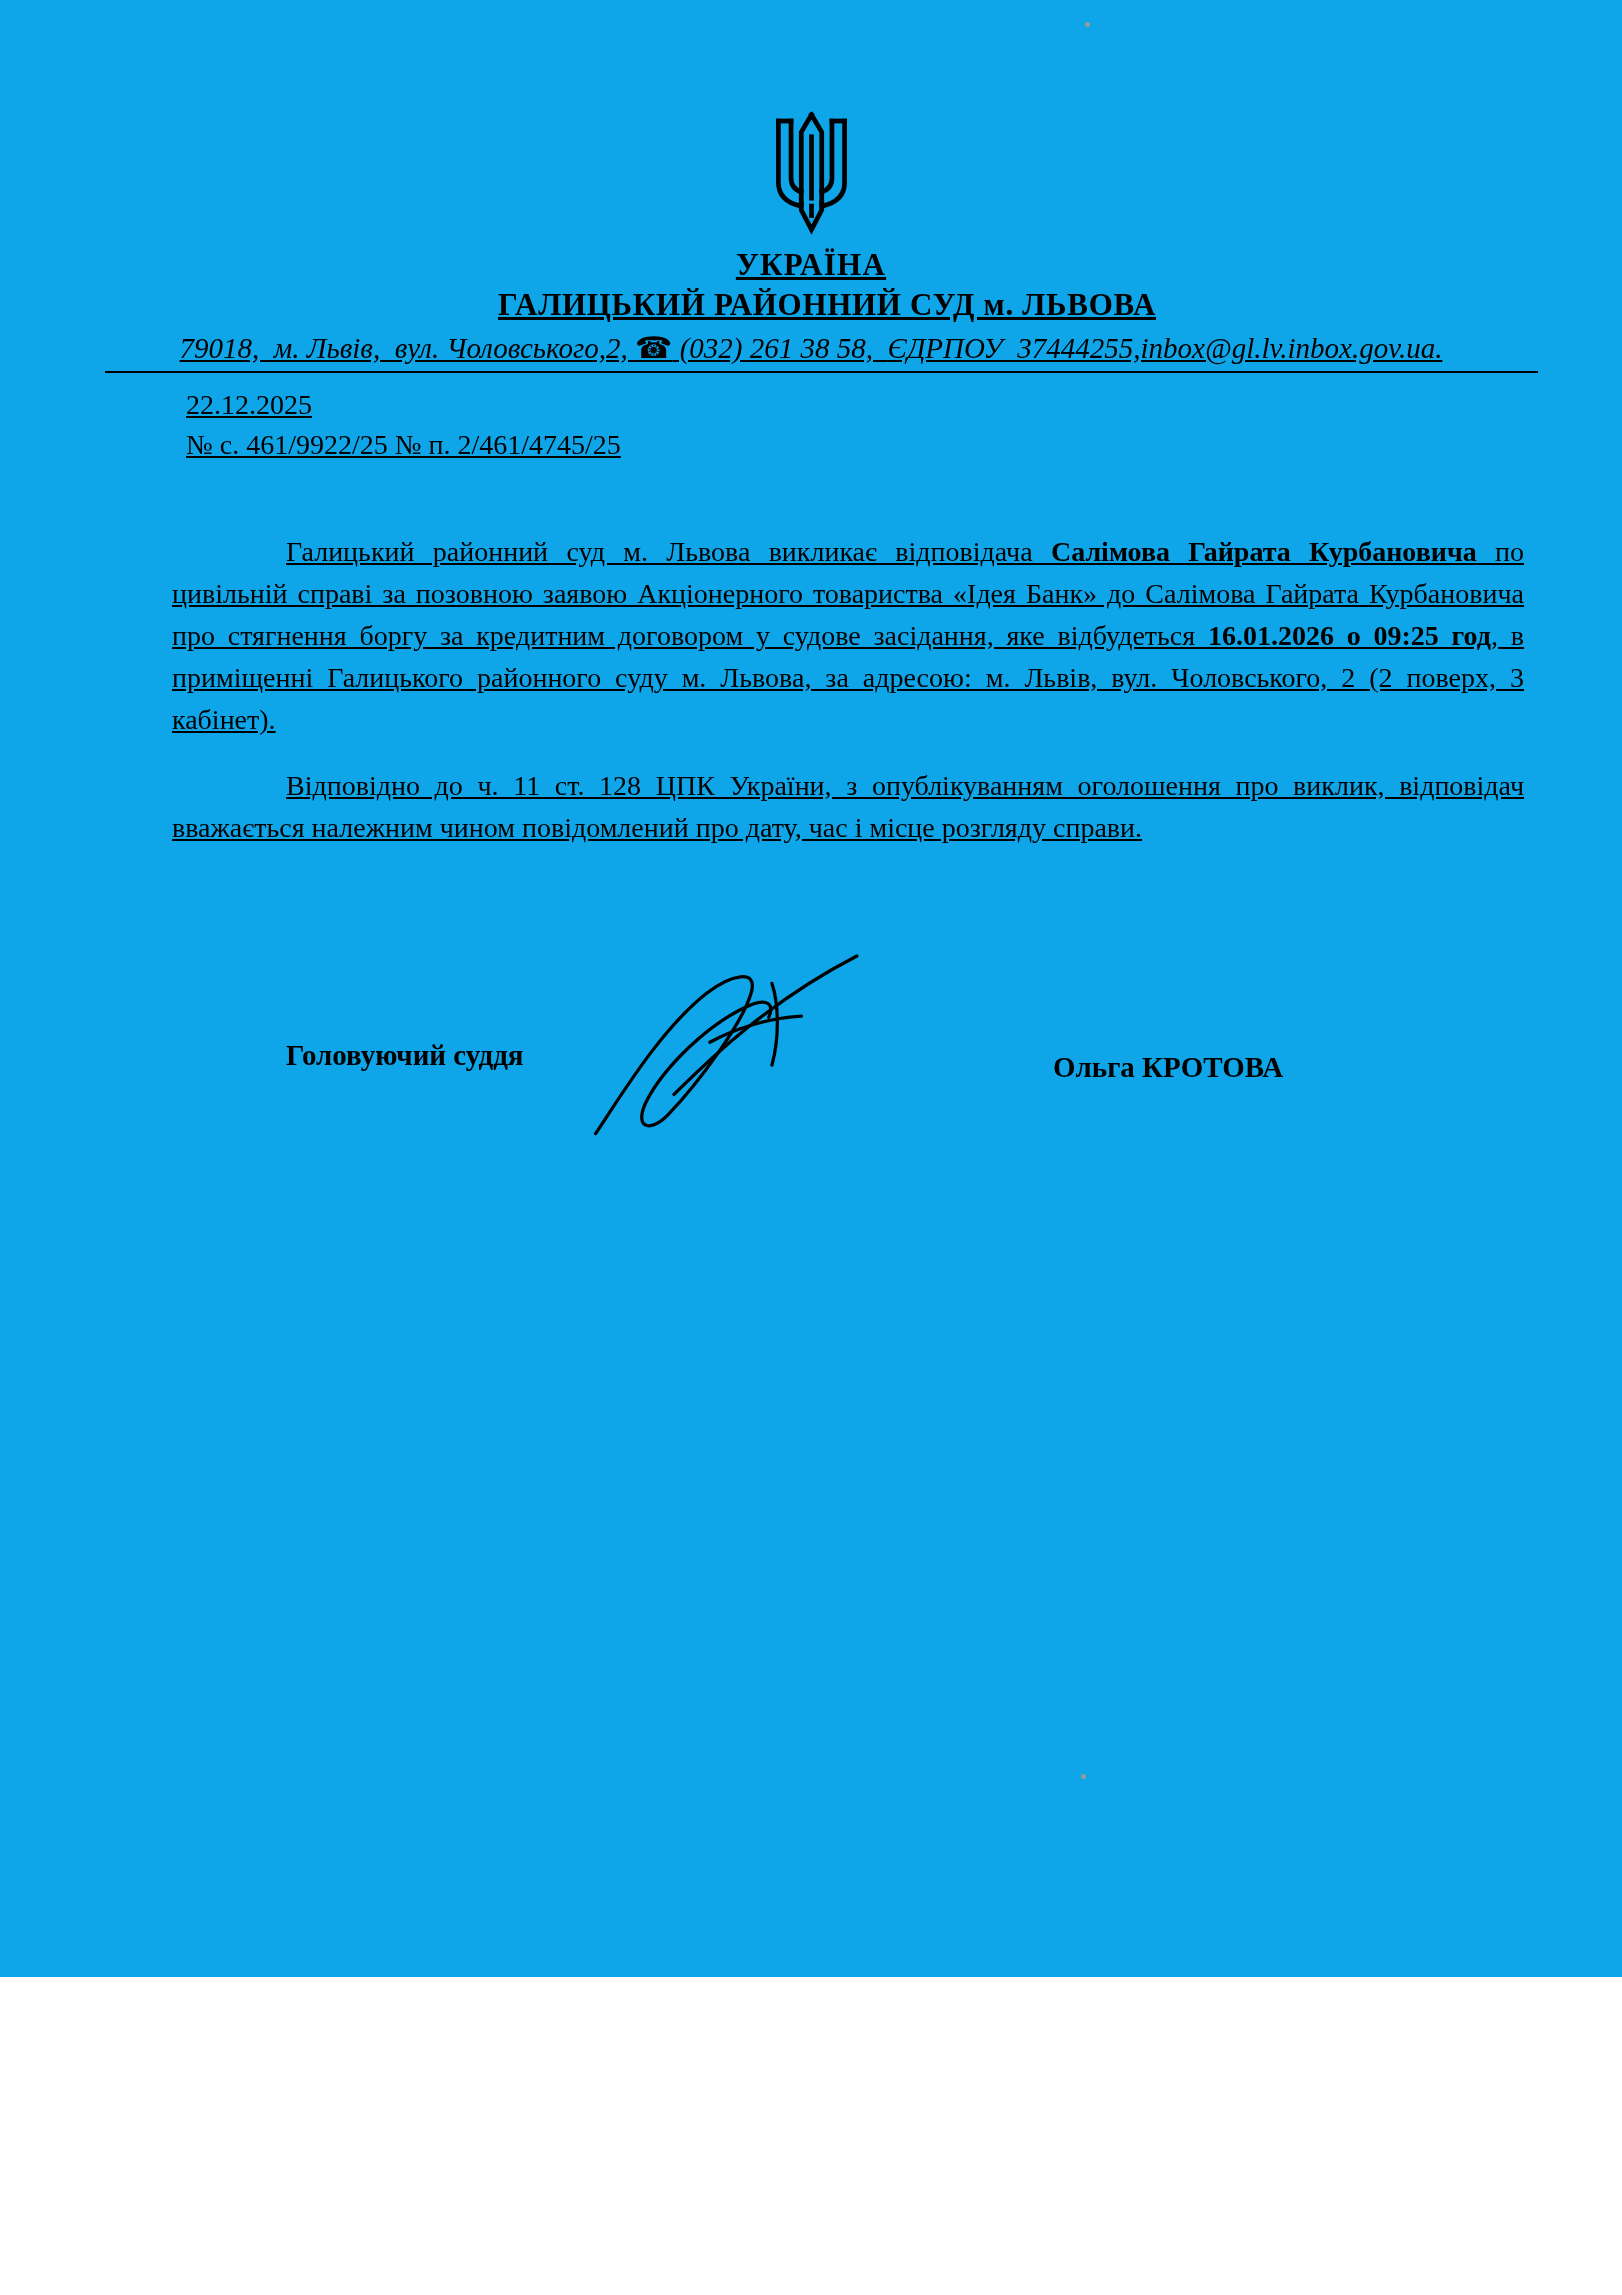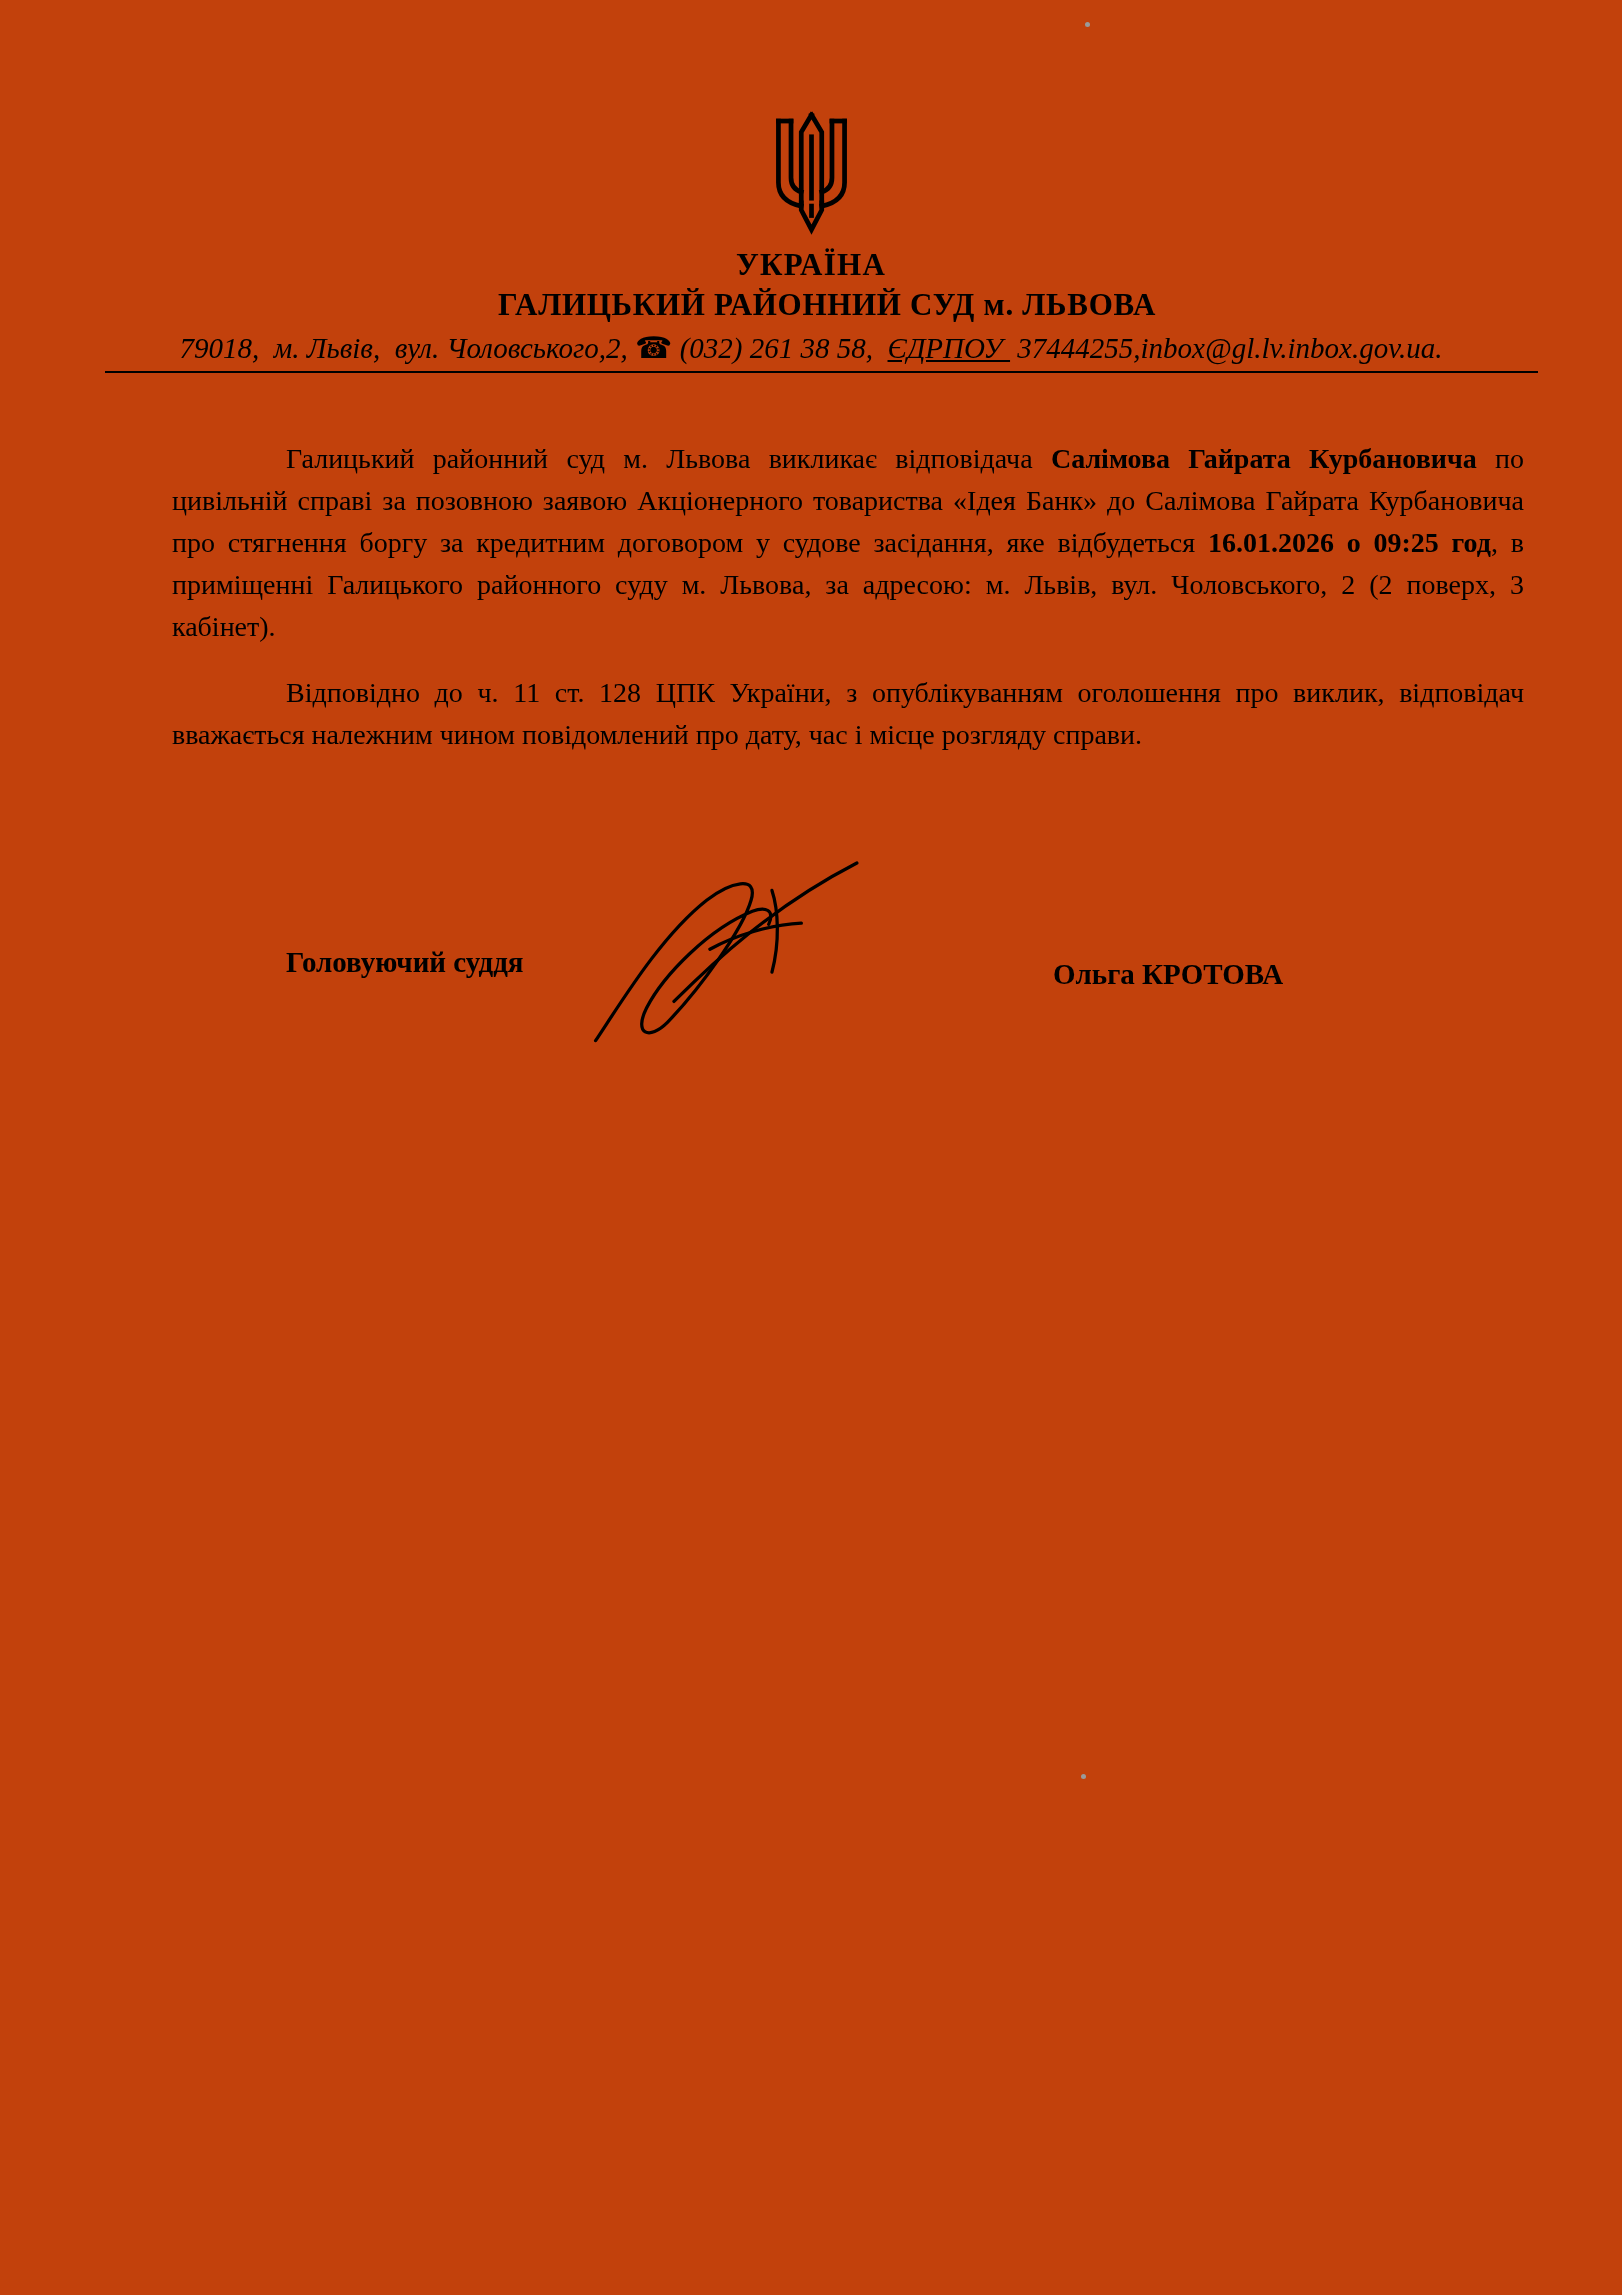--- a/index.html
+++ b/index.html
@@ -1,24 +1,25 @@
 <!DOCTYPE html>
 <html style="font-size:10.5px"><head>
 <meta charset="utf-8">
 <style>
   * { margin: 0; padding: 0; box-sizing: border-box; }
   html, body { background: #ffffff; }
   .page {
     position: relative;
     width: 1622px;
-    height: 2295px;
-    background: #c2410c;
+    height: 1977px;
+    background: #0ea5e9;
     color: #000000;
     font-family: "Liberation Serif", serif;
     overflow: hidden;
+    text-decoration: underline;
   }
   .letterhead { text-align: center; padding-top: 110px; }
   .emblem { display: inline-block; }
   .emblem svg { width: 99px; height: 126px; display: block; margin: 0 auto; }
   .country {
     font-size: 31px;
     font-weight: bold;
     margin-top: 9.2px;
     letter-spacing: 1.3px;
   }
@@ -105,20 +106,24 @@
         </g>
       </svg>
     </div>
     <div class="country">УКРАЇНА</div>
     <div class="court">ГАЛИЦЬКИЙ РАЙОННИЙ СУД м. ЛЬВОВА</div>
     <div class="address"><span>79018,  м. Львів,  вул. Чоловського,2, </span><span class="phone-icon">☎</span><span> (032) 261 38 58,  </span><span class="edrpou">ЄДРПОУ </span><span> 37444255,inbox@gl.lv.inbox.gov.ua.</span></div>
   </header>
 
   <div class="rule"></div>
 
+  <div class="refs">
+    <div>22.12.2025</div>
+    <div>№ с. 461/9922/25 № п. 2/461/4745/25</div>
+  </div>
 
 
   <div class="paragraphs" id="paragraphs">
       <p><span>Галицький районний суд м. Львова викликає відповідача </span><b>Салімова Гайрата Курбановича</b><span> по цивільній справі за позовною заявою Акціонерного товариства «Ідея Банк» до Салімова Гайрата Курбановича про стягнення боргу за кредитним договором у судове засідання, яке відбудеться </span><b>16.01.2026 о 09:25 год</b><span>, в приміщенні Галицького районного суду м. Львова, за адресою: м. Львів, вул. Чоловського, 2 (2 поверх, 3 кабінет).</span></p>
       <p><span>Відповідно до ч. 11 ст. 128 ЦПК України, з опублікуванням оголошення про виклик, відповідач вважається належним чином повідомлений про дату, час і місце розгляду справи.</span></p>
     </div>
 
   <div class="signature-row">
     <span class="judge-label">Головуючий суддя</span>
     <span class="sig">

